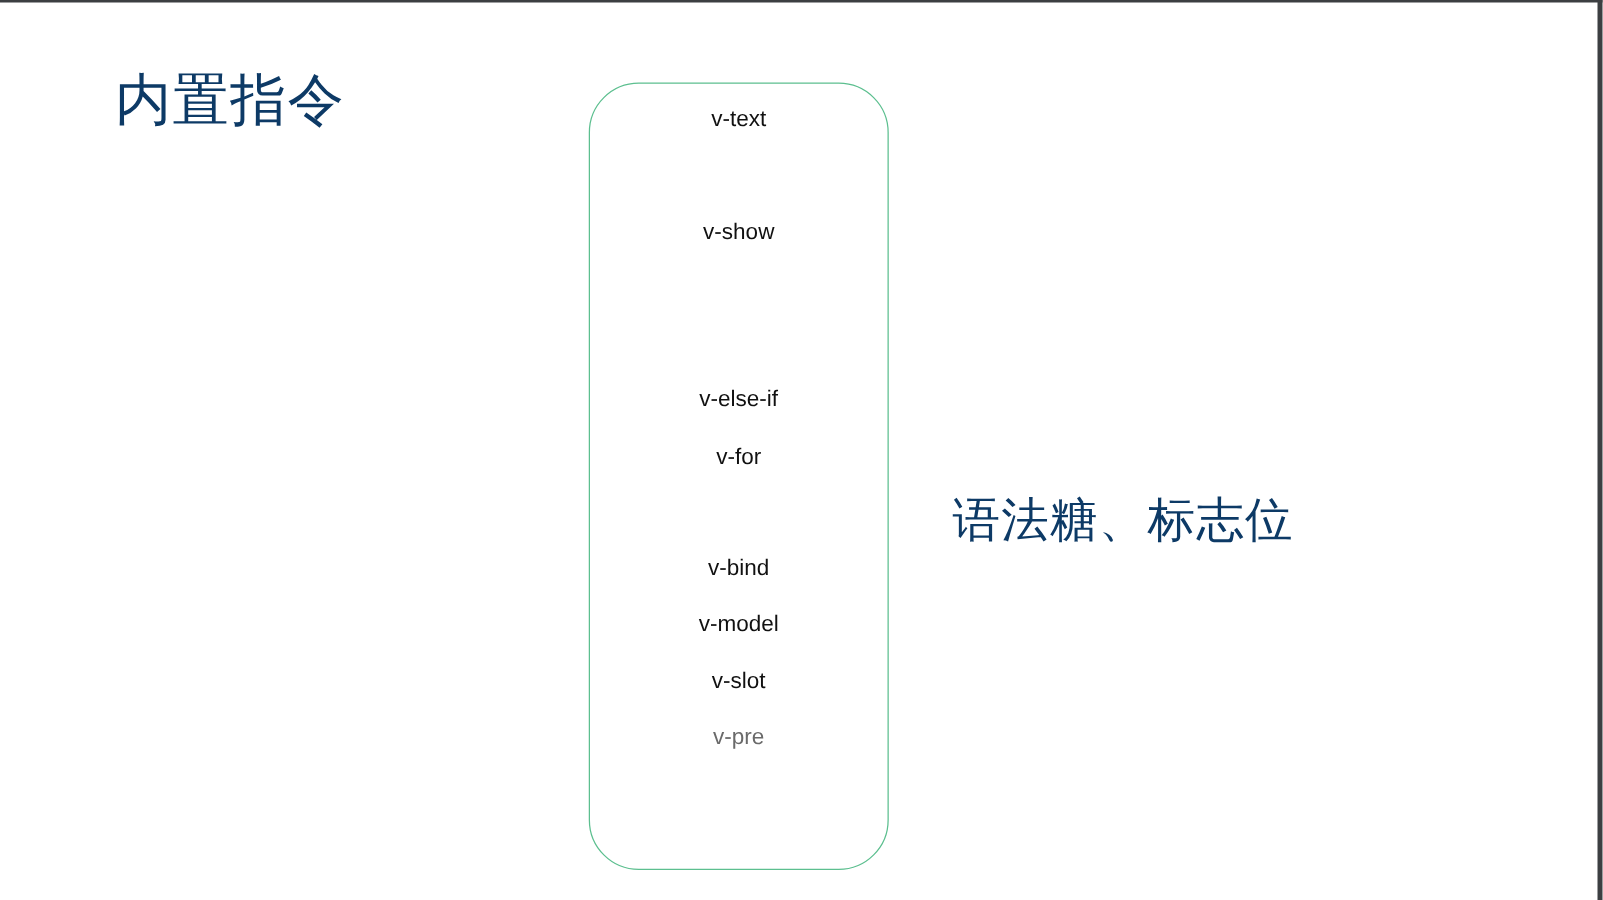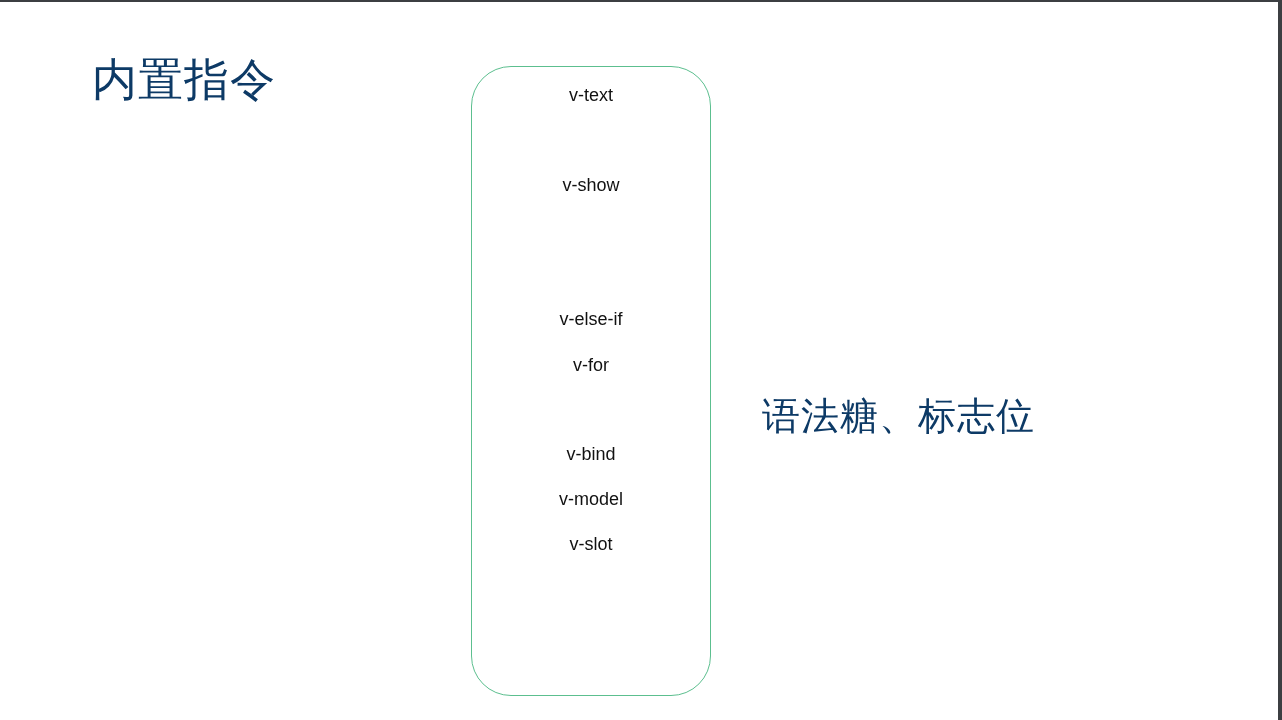--- a/index.html
+++ b/index.html
@@ -81,15 +81,16 @@
 <h1 class="slide-title">内置指令</h1>
 
 <div class="directive-box">
   <div class="directive-item" style="top:17px">v-text</div>
   <div class="directive-item" style="top:107px">v-show</div>
   <div class="directive-item" style="top:241px">v-else-if</div>
   <div class="directive-item" style="top:287px">v-for</div>
   <div class="directive-item" style="top:421px">v-model</div>
   <div class="directive-item" style="top:376px">v-bind</div>
   <div class="directive-item" style="top:466px">v-slot</div>
+  <div class="directive-item muted" style="top:511px">v-pre</div>
 </div>
 
 <div class="side-note">语法糖、标志位</div>
 
 </body></html>

